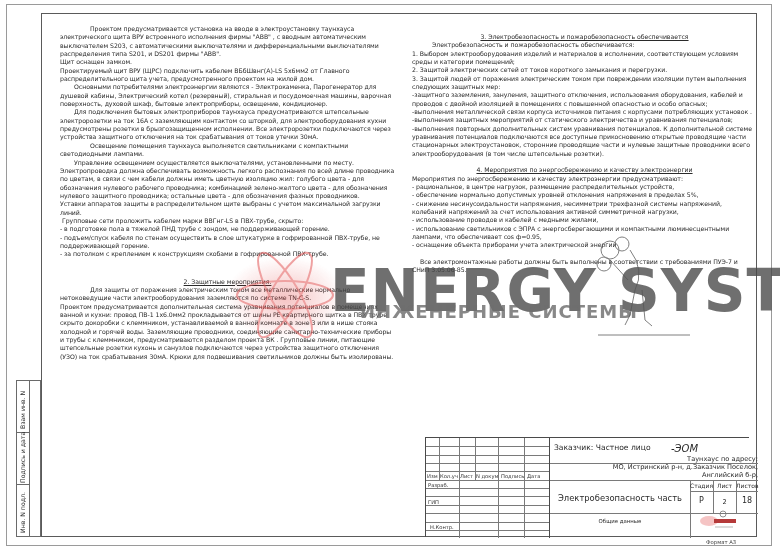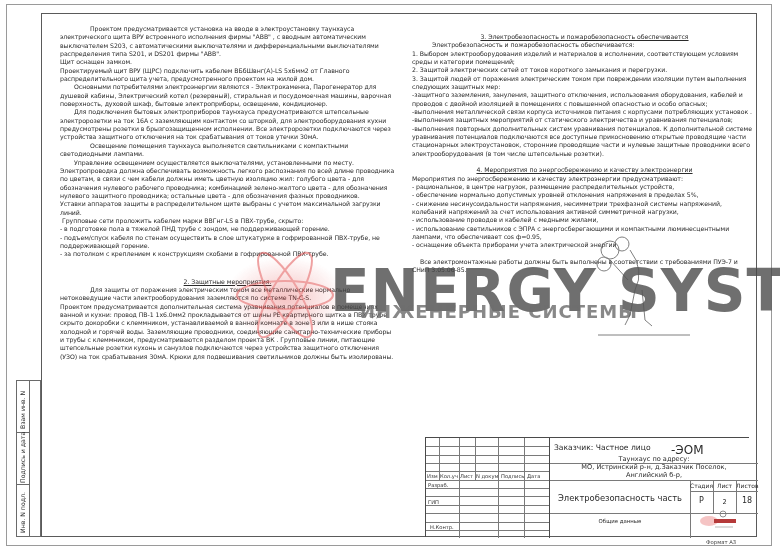--- a/index.html
+++ b/index.html
@@ -38,22 +38,22 @@
                        font-size: 6.2px; white-space: nowrap; }
   .side-stamp .vline { position: absolute; left: 12px; top: 0; bottom: 0; border-left: 1px solid #6a6a6a; }
 
   
   .tb { position: absolute; left: 425px; top: 437px; width: 324px; height: 100px; box-sizing: border-box;
         border-top: 1px solid #4a4a4a; border-left: 1px solid #4a4a4a; padding-left: 48px; }
   .tb .hl { position: absolute; border-top: 1px solid #7a7a7a; }
   .tb .vl { position: absolute; border-left: 1px solid #7a7a7a; }
   .tb .t { position: absolute; font-size: 5.2px; white-space: nowrap; color: #333; }
   .tb .customer { position: absolute; left: 128px; top: 5px; font-size: 7.6px; white-space: nowrap; }
-  .tb .code { position: absolute; left: 245px; top: 5px; font-size: 12px; }
-  .tb .addr { position: absolute; left: 124px; top: 17px; width: 208px; text-align: center; font-size: 6.6px; line-height: 8px; }
+  .tb .code { position: absolute; left: 245px; top: 5px; font-size: 10px; font-style: italic; }
+  .tb .addr { position: absolute; left: 124px; top: 17px; width: 208px; text-align: right; font-size: 6.6px; line-height: 8px; }
   .tb .section-title { position: absolute; left: 124px; top: 55px; width: 140px; text-align: center; font-size: 8.4px; }
   .tb .general { position: absolute; left: 124px; top: 80px; width: 140px; text-align: center; font-size: 5.4px; }
   .tb .sv { position: absolute; font-size: 6px; text-align: center; }
   .tb .vv { position: absolute; font-size: 8px; text-align: center; }
   .format { position: absolute; left: 706px; top: 539px; font-size: 5.3px; color: #444; }
   .tb-logo { position: absolute; left: 699px; top: 509px; width: 40px; height: 22px; }
 </style>
 </head>
 <body>
 

